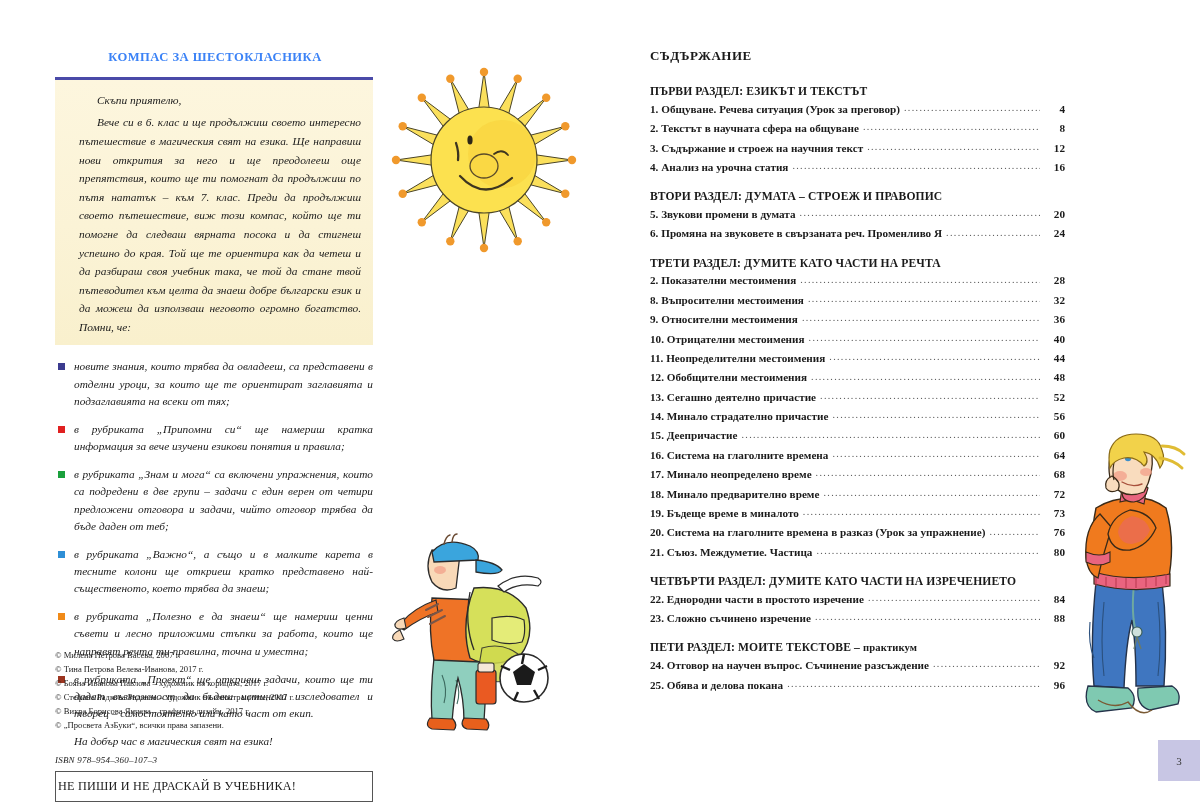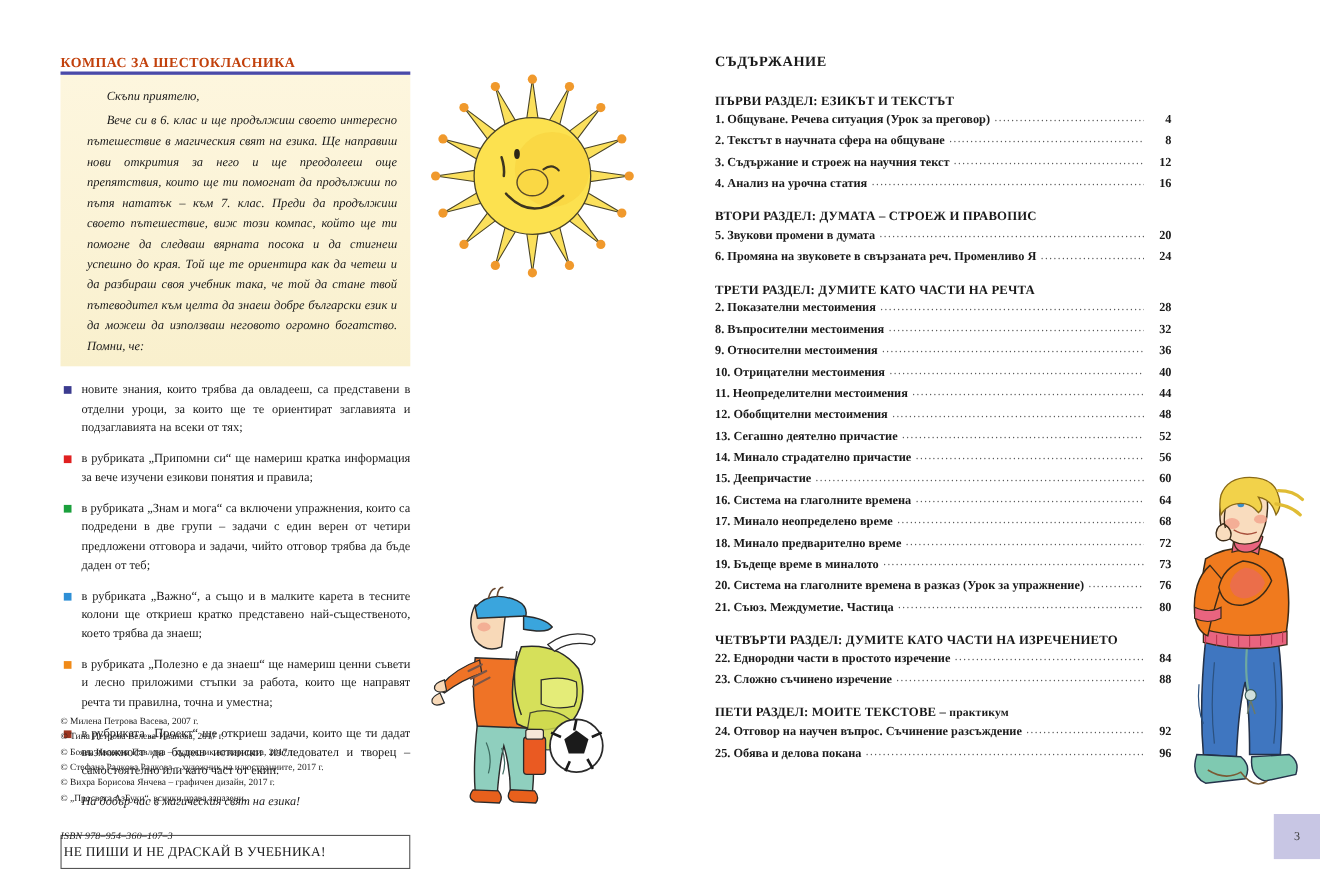--- a/index.html
+++ b/index.html
@@ -18,21 +18,23 @@
   .left-col {
     position:absolute;
     left:55px; top:50px;
     width:320px;
   }
   .col-title {
     font-family:"Liberation Serif", serif;
     font-weight:bold;
     font-size:12.6px;
     letter-spacing:.45px;
-    color:#c2410c;
+    color:#3b82f6;
+    margin-bottom:12px;
+    text-align:center;
   }
 
   .intro-box {
     background:linear-gradient(180deg,#fdf6de 0%, #fbf3d6 55%, #f9f0cd 100%);
     border-top:3.5px solid #4a4aa8;
     padding:11px 12px 9px 24px;
     width:318px;
   }
   .intro-greeting {
     font-style:italic;
@@ -42,21 +44,21 @@
     margin-bottom:4px;
   }
   .intro-body {
     font-style:italic;
     font-size:11.4px;
     line-height:1.63;
     text-indent:18px;
     text-align:justify;
   }
 
-  .bullets { margin-top:13px; width:318px; }
+  .bullets { margin-top:13px; width:318px;font-style:italic; }
   .bullet-row {
     display:flex;
     align-items:flex-start;
     margin-bottom:11px;
   }
   .bullet-mark {
     width:7px; height:7px;
     flex:0 0 7px;
     margin-top:5px;
     margin-right:9px;

